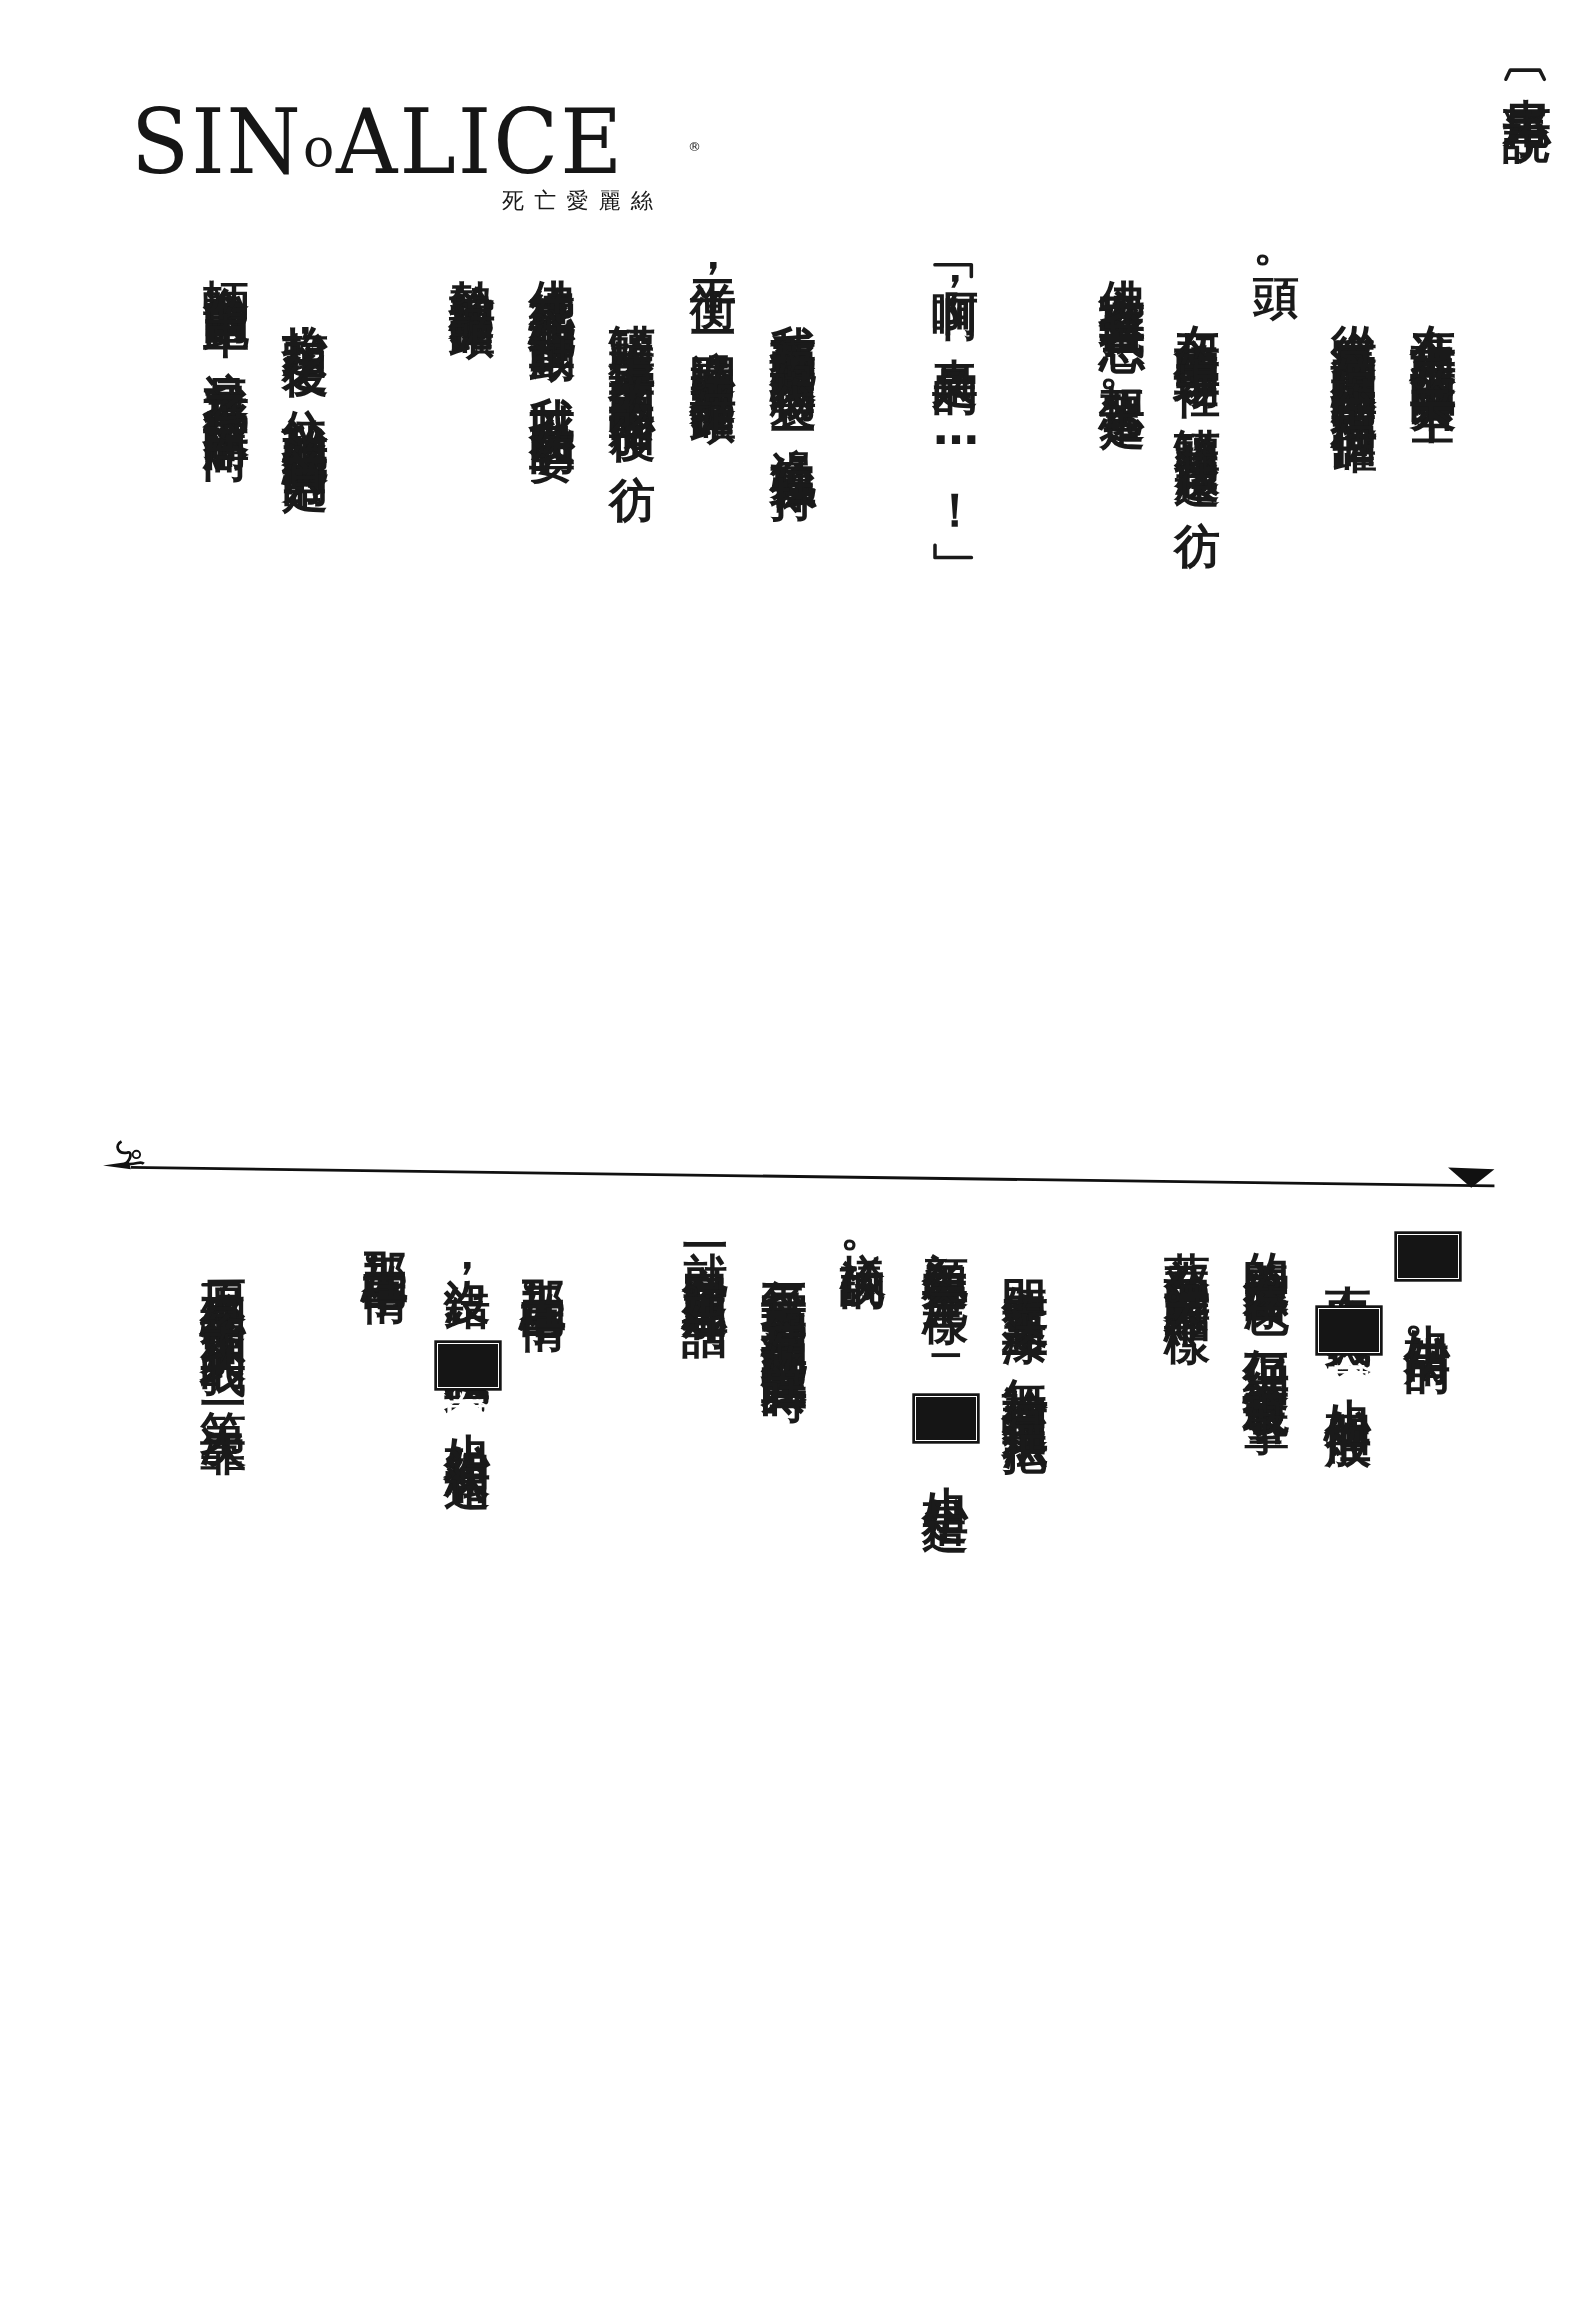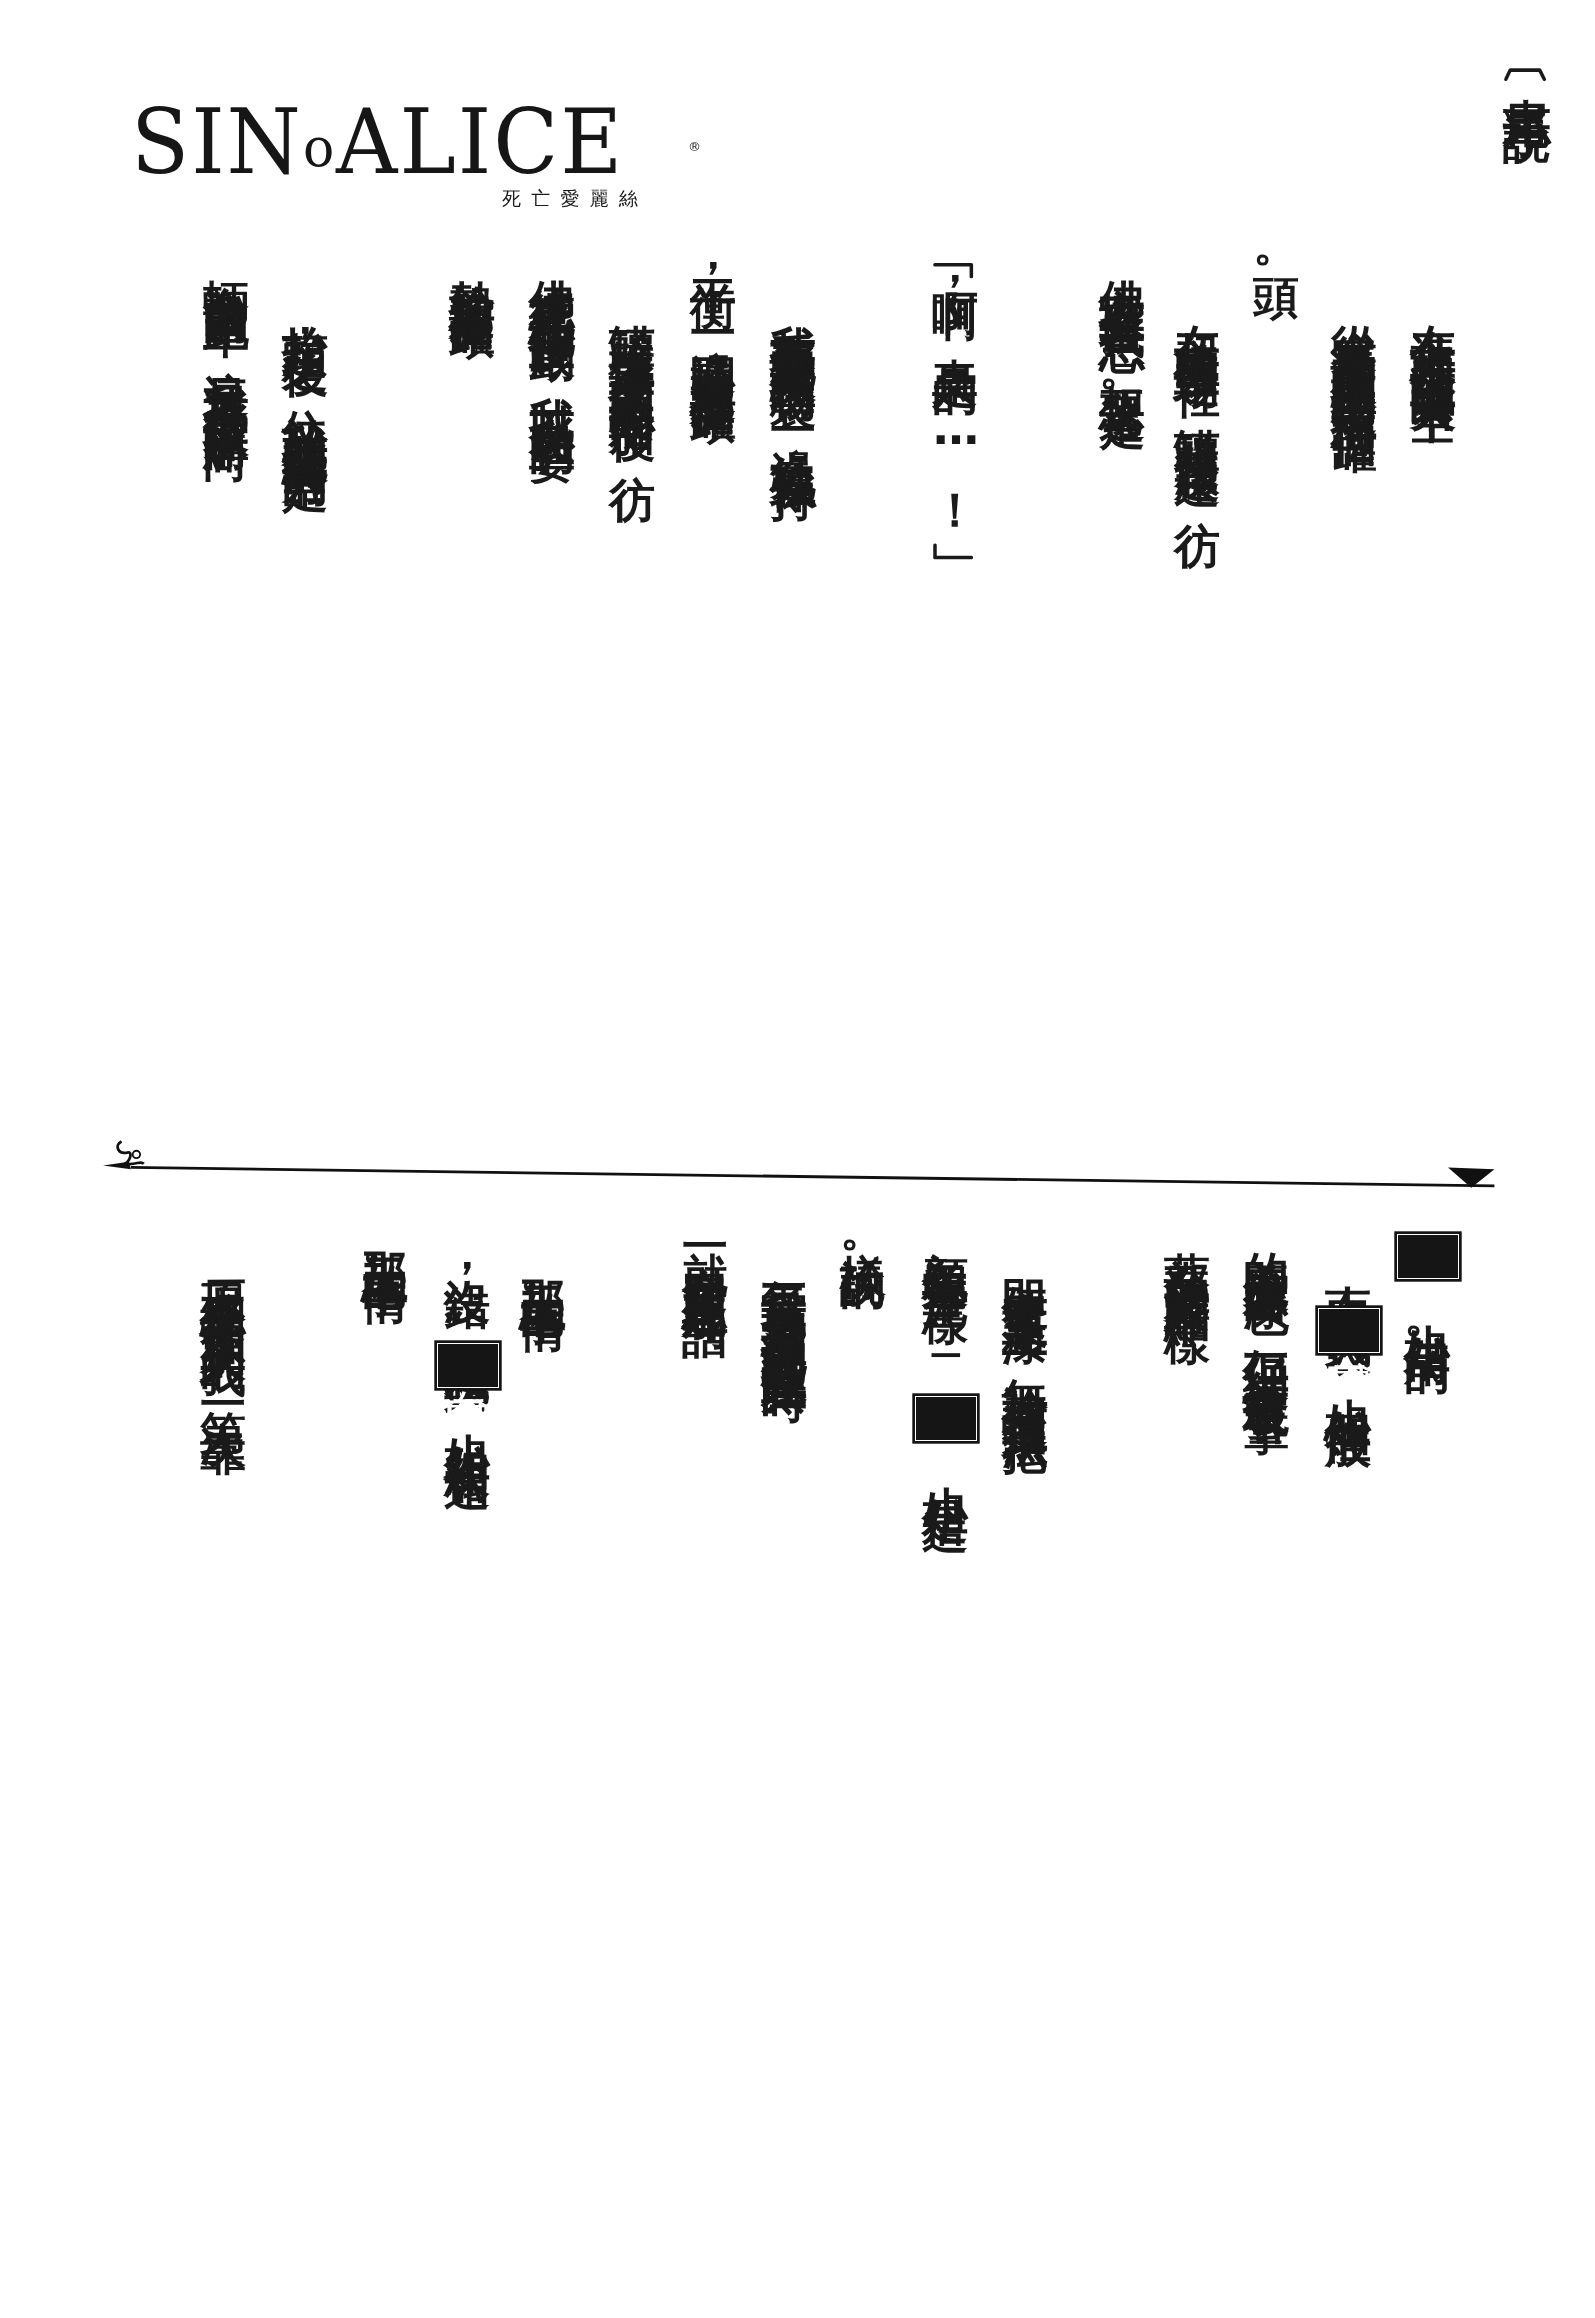--- a/index.html
+++ b/index.html
@@ -9,21 +9,21 @@
   .col { position:absolute; writing-mode:vertical-rl; text-orientation:upright;
          font-size:46px; line-height:54px; letter-spacing:6.5px; white-space:nowrap; font-weight:bold; }
   .title { position:absolute; left:1495px; top:54px; writing-mode:vertical-rl; text-orientation:upright;
            font-size:48px; letter-spacing:5.6px; font-weight:bold; }
   .logo { position:absolute; left:130px; top:93px; width:575px; height:111px; }
   .logo-main { position:absolute; left:0; top:0; font-family:"DejaVu Serif","Liberation Serif",serif;
                font-size:85px; letter-spacing:1.9px; color:#161616; transform:scaleY(1.05); }
   .logo-main .o { font-size:52px; vertical-align:7.4px; }
   .logo-reg { position:absolute; left:557px; top:46px; font-size:13px; }
   .logo-sub { position:absolute; left:371px; top:93px; font-family:"DejaVu Serif","Liberation Serif",serif;
-              font-size:19px; letter-spacing:10.2px; }
+              font-size:22px; letter-spacing:10.2px; }
   .badge { display:inline-block; background:#151515; color:#fff; font-weight:normal;
            font-family:"DejaVu Serif","Liberation Serif",serif; padding:9.3px 1.9px 13px;
            border:1.9px solid #151515; outline:1.9px solid #fff; box-shadow:0 0 0 3.7px #151515;
            margin:9.3px 0 9.3px; letter-spacing:9.3px; }
   .divider { position:absolute; left:102px; top:1132px; width:1410px; height:56px; }
 </style>
 </head>
 <body>
 
 <div class="page">

